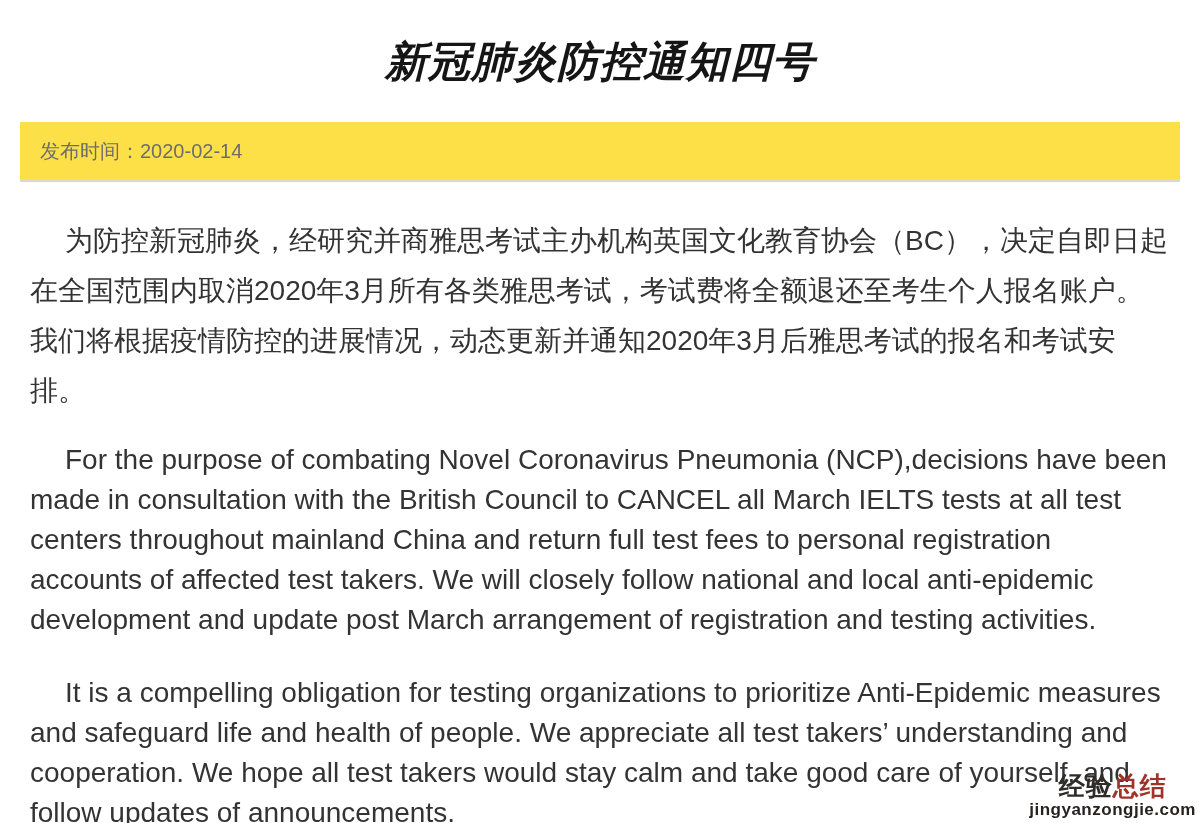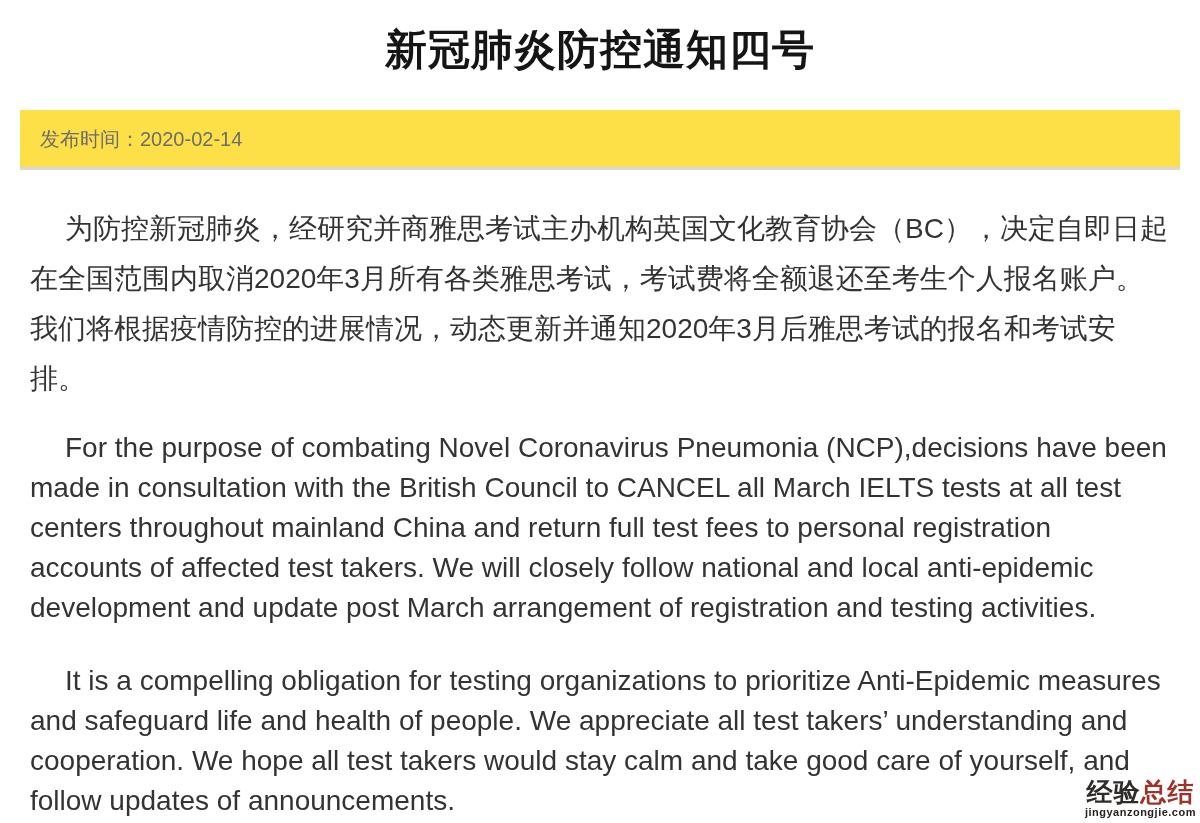--- a/index.html
+++ b/index.html
@@ -7,28 +7,29 @@
   body {
     width: 1200px;
     height: 823px;
     background: #ffffff;
     position: relative;
     overflow: hidden;
     font-family: "Liberation Sans", "DejaVu Sans", sans-serif;
   }
 
   .page-title {
-    margin: 4px;
+    margin: 16px;
     padding-top: 24px;
     text-align: center;
     font-size: 42px;
     line-height: 44px;
     font-weight: 700;
     color: #151515;
     letter-spacing: 1px;
+    font-style: italic;
   }
 
   .meta-bar {
     margin: 38px 20px 0;
     background: #fde047;
     border-bottom: 3px solid #d9d9d9;
     padding: 18px 20px 16px;
     font-size: 20px;
     line-height: 23px;
     color: #6d6d6d;
@@ -64,21 +65,21 @@
   }
   .watermark .brand {
     font-size: 26px;
     font-weight: 700;
     letter-spacing: 1px;
   }
   .watermark .brand-dark { color: #2f2b29; }
   .watermark .brand-red  { color: #9e332b; }
   .watermark .domain {
     margin-top: 2px;
-    font-size: 11px;
+    font-size: 17px;
     font-weight: 700;
     color: #262220;
     letter-spacing: 0.5px;
   }
 </style>
 </head>
 <body>
 
 <h1 class="page-title">新冠肺炎防控通知四号</h1>
 

